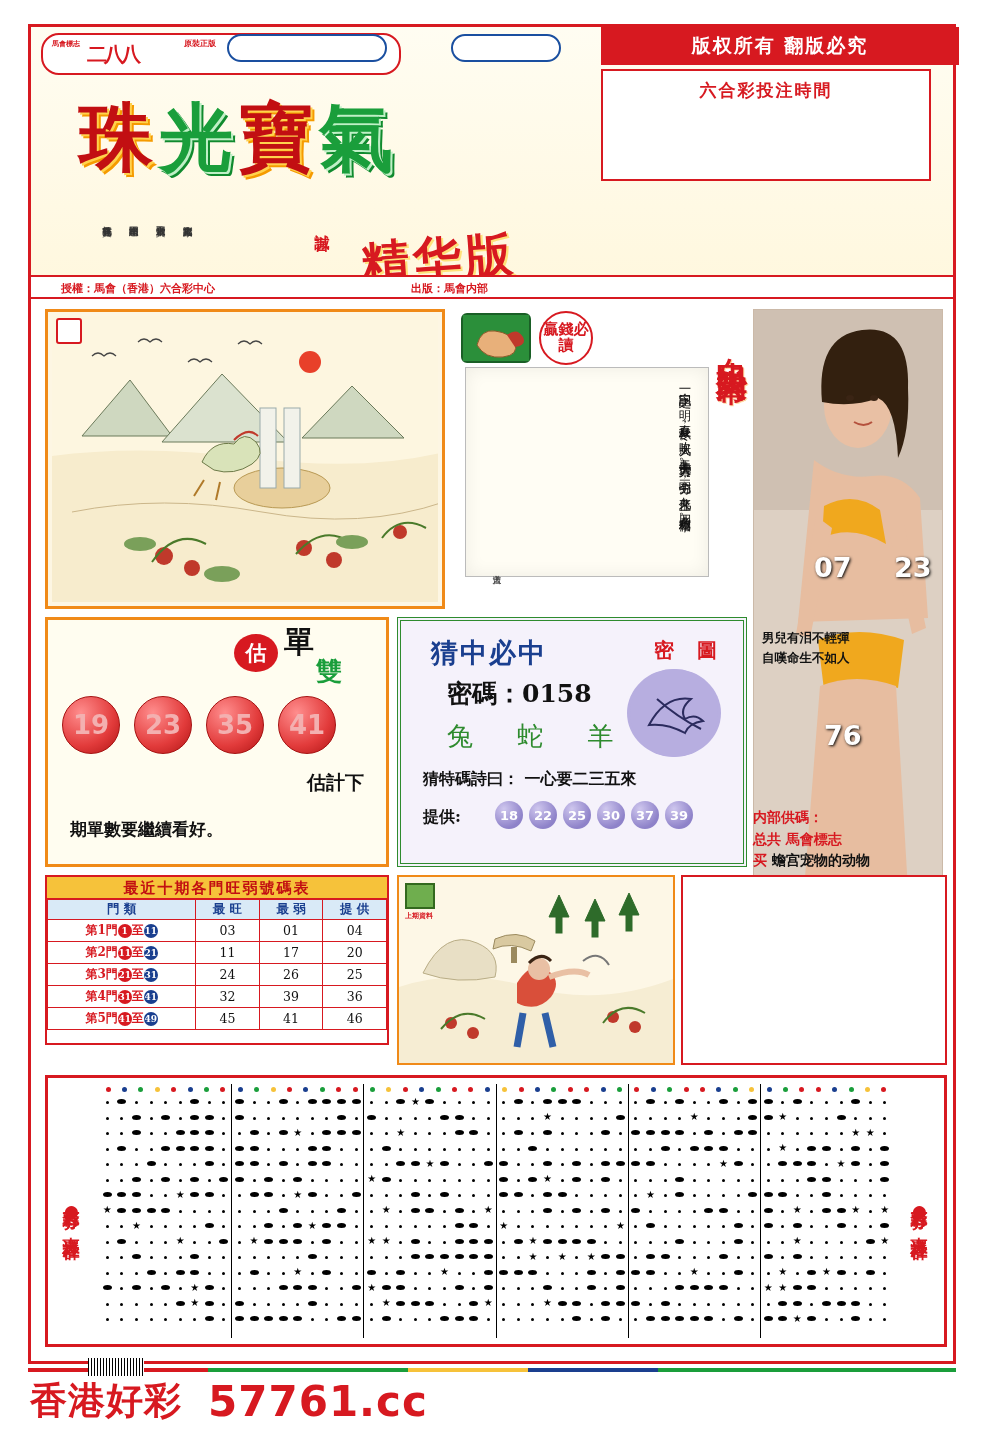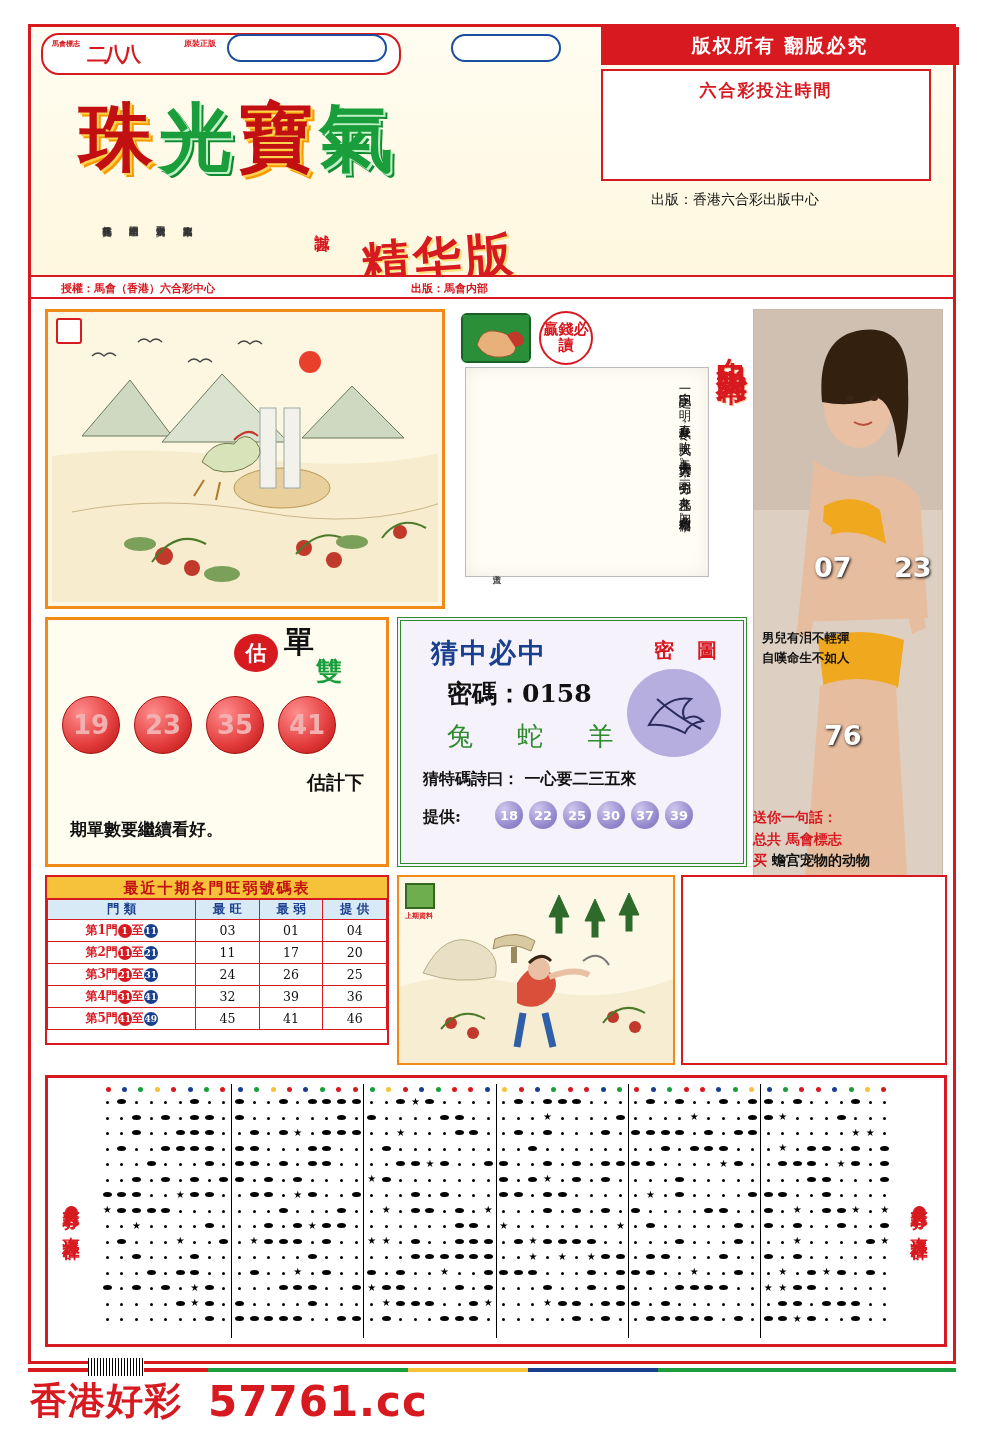--- a/index.html
+++ b/index.html
@@ -388,21 +388,20 @@
       <div class="poem-cols">
         <div class="poem-col">珠光寶氣尊靈碼</div>
         <div class="poem-col">賭根測志頭不回</div>
         <div class="poem-col">因貪至寶飛米炊</div>
         <div class="poem-col">六彩賭鬼福萬家</div>
       </div>
 
       <div class="chengyan">誠言</div>
 
       <div class="pub-lines">
-        <div>出版：香港六合彩出版中心</div>
       </div>
 
       <div class="hdr-foot">
         <span class="l">授權：馬會（香港）六合彩中心</span>
         <span class="r">出版：馬會内部</span>
       </div>
     </div>
 
     <div class="body-area">
 
@@ -485,21 +484,21 @@
         <div class="num-07">07</div>
         <div class="num-23">23</div>
         <div class="num-48">76</div>
         <div class="photo-poem">
           <div>男兒有泪不輕彈</div>
           <div>自嘆命生不如人</div>
         </div>
       </div>
 
       <div class="right-notes">
-        <div>送你一句話：</div>
+        <div>内部供碼：</div>
         <div>总共 馬會標志</div>
         <div>
           <span class="buy">买</span>
           <span class="blk">蟾宫宠物的动物</span>
         </div>
       </div>
 
       <div class="supply">
         <div class="gu-badge">估</div>
         <div class="dan-lbl">單</div>

